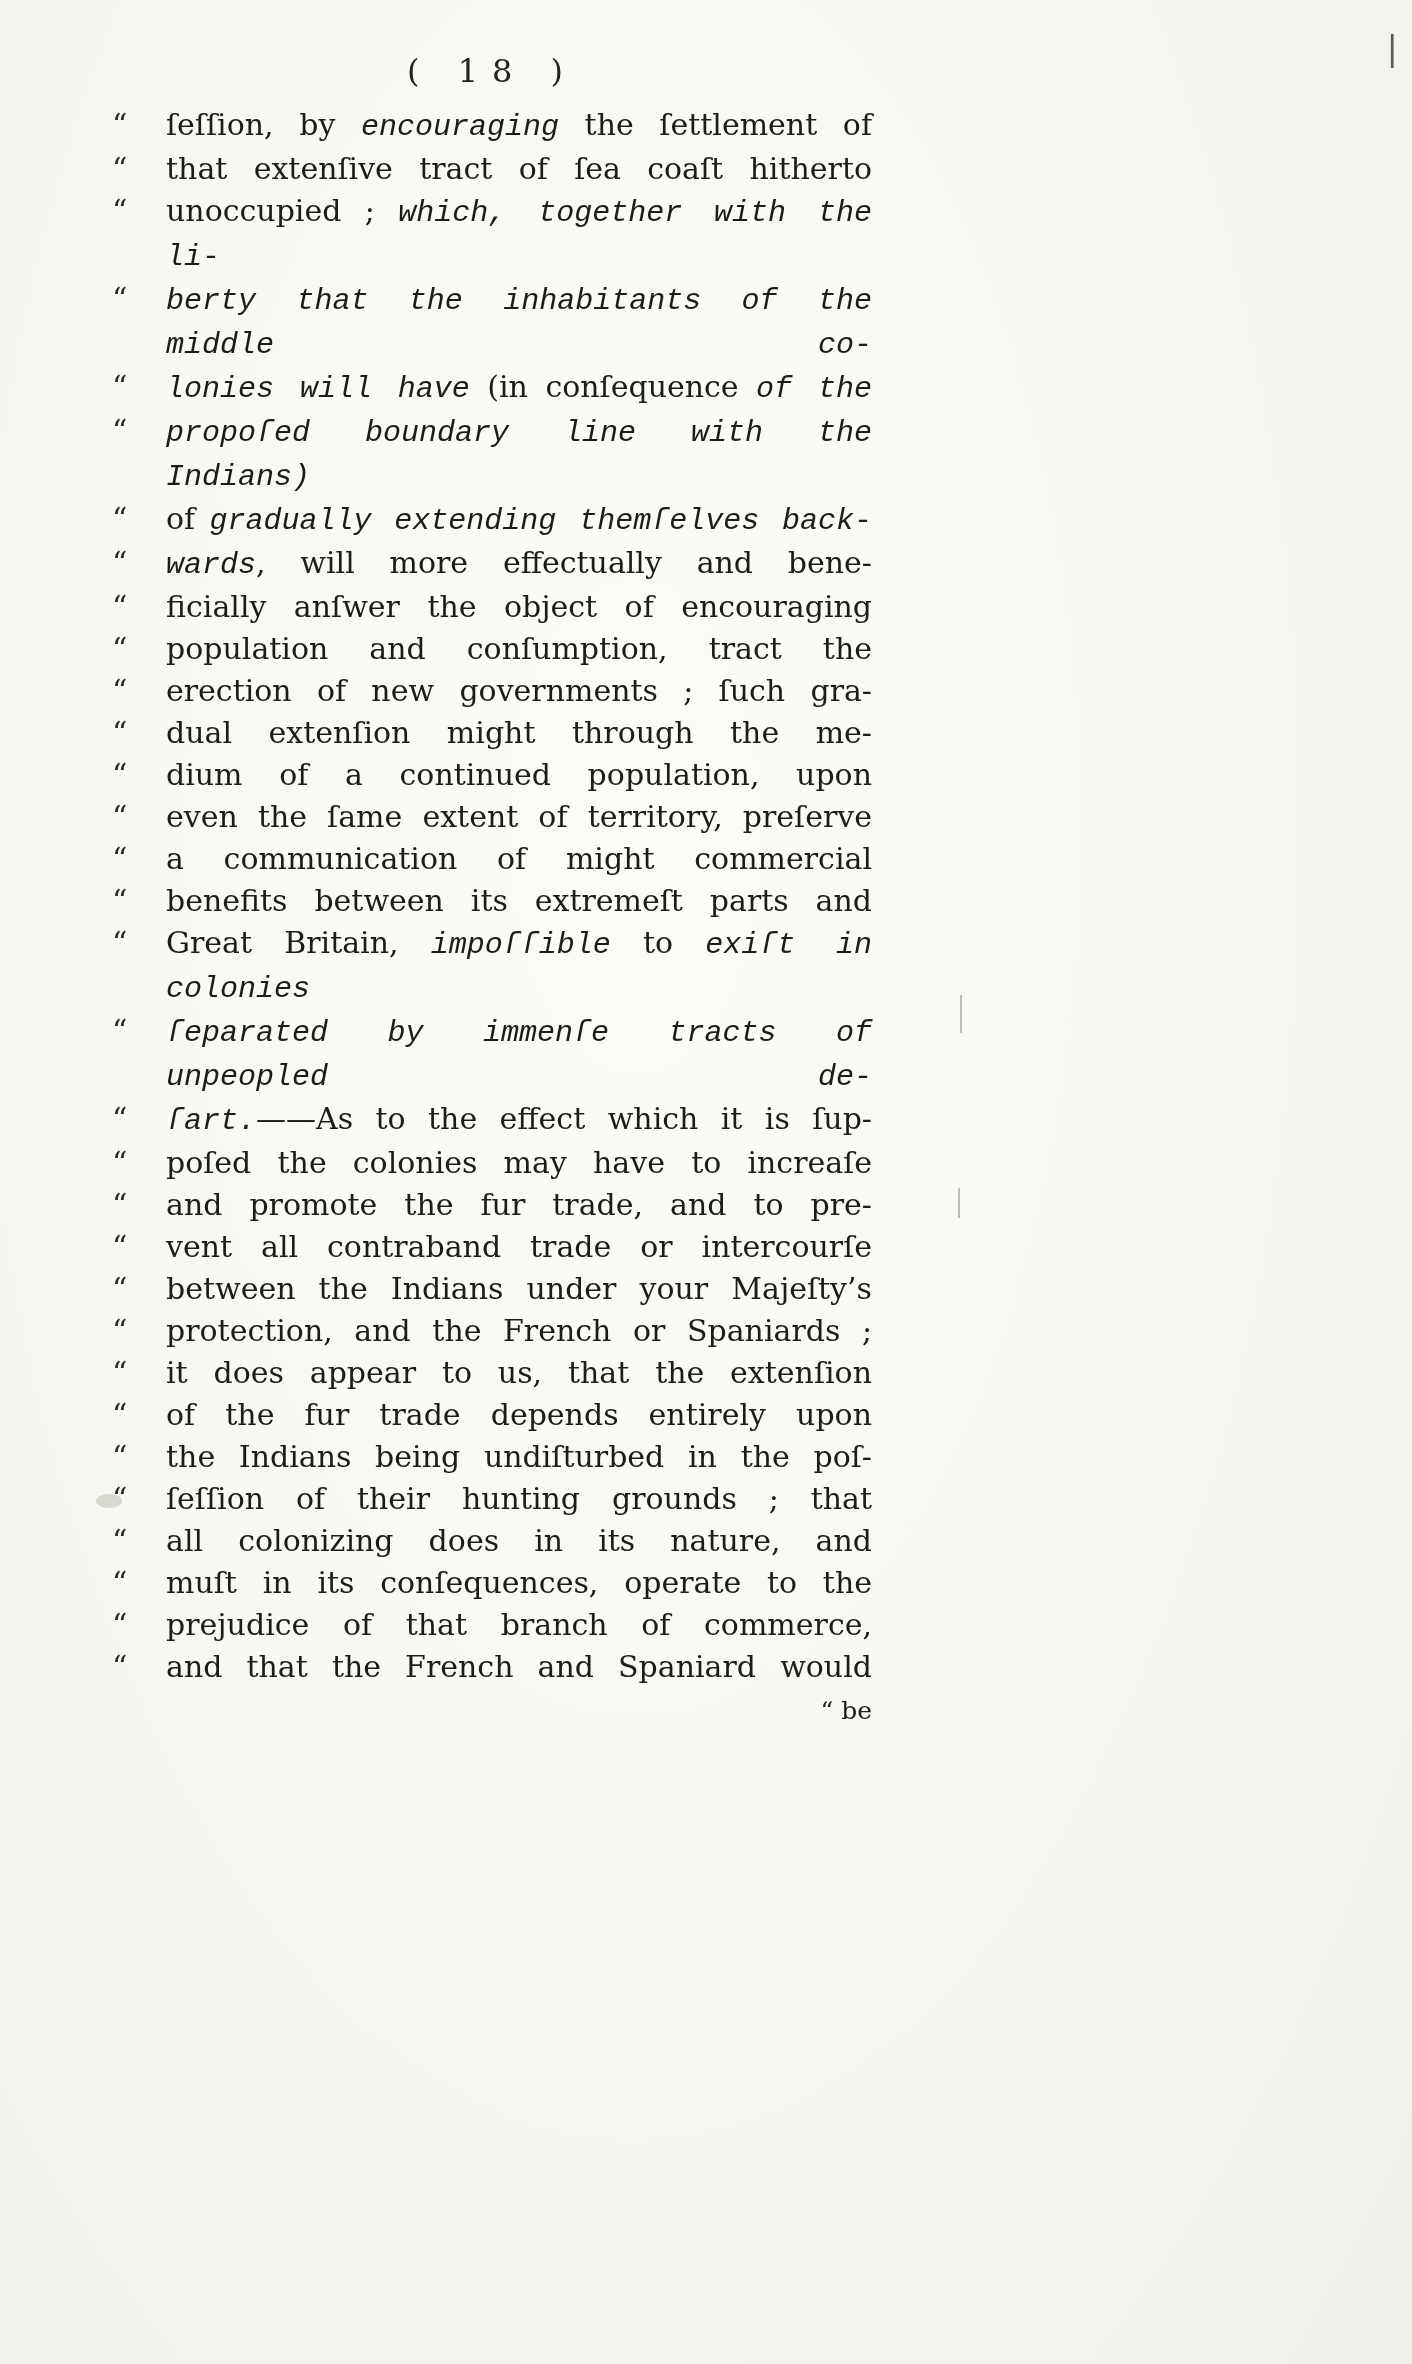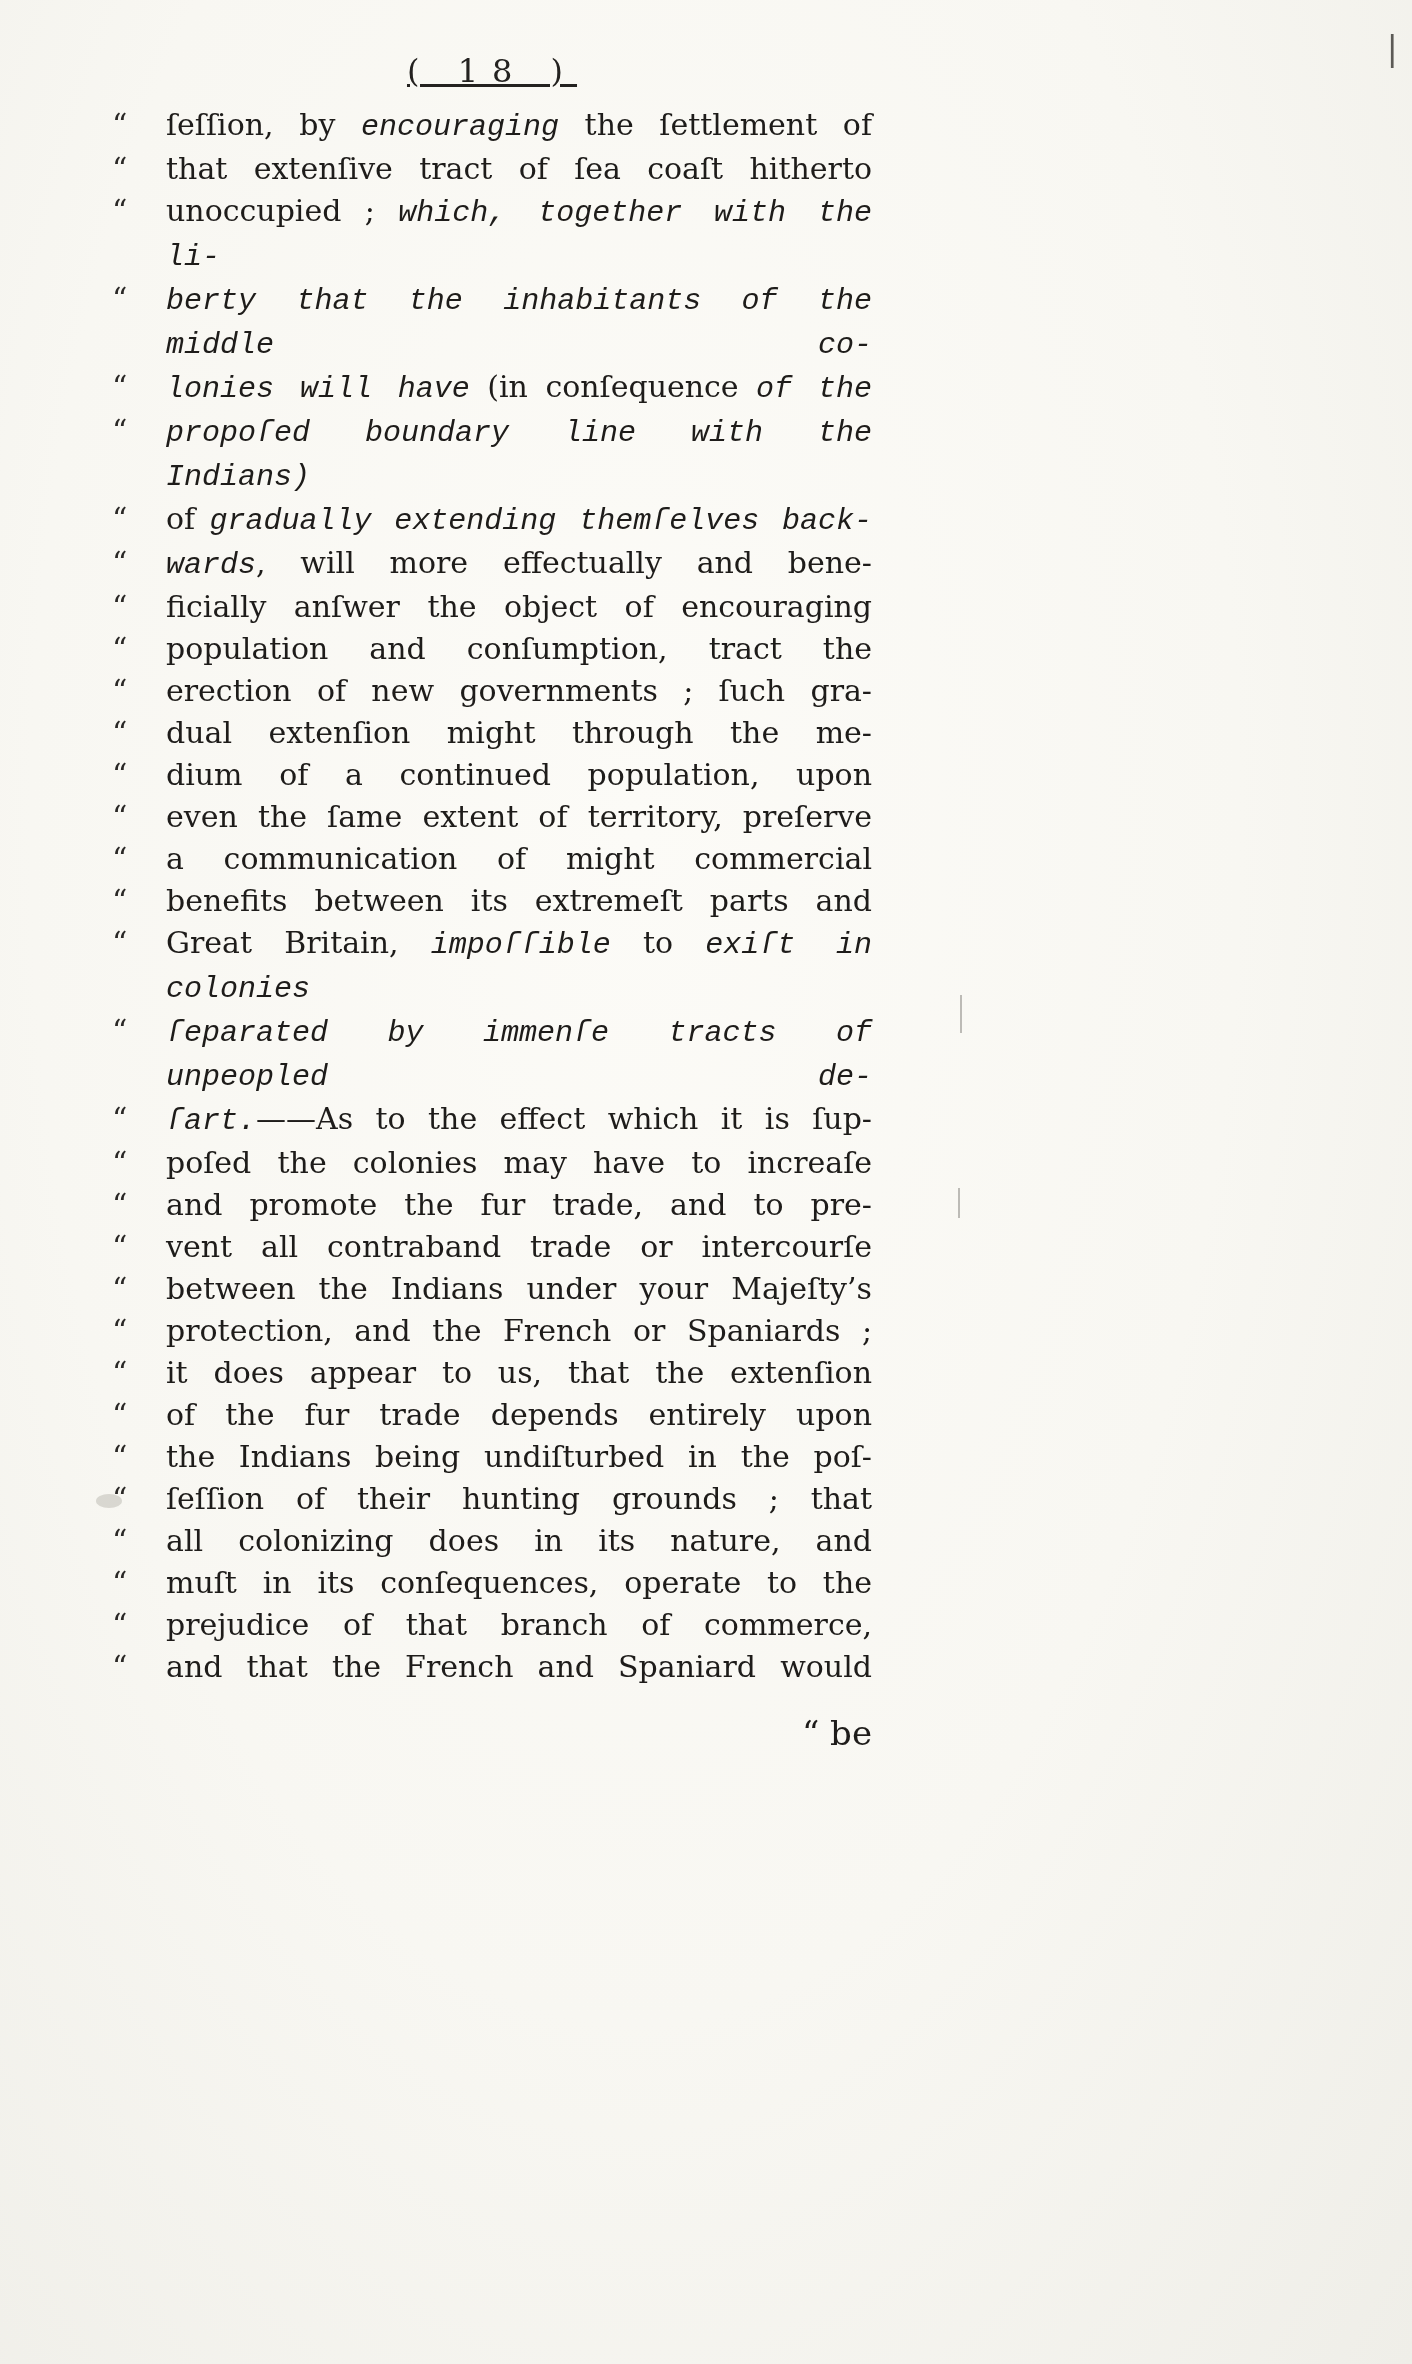--- a/index.html
+++ b/index.html
@@ -19,21 +19,20 @@
     overflow: hidden;
   }
   .page-header {
     padding-top: 52px;
     width: 760px;
     margin-left: 112px;
     text-align: center;
     font-size: 32px;
     letter-spacing: 14px;
     color: #242220;
-    text-decoration: underline;
   }
   .text-block {
     margin-left: 112px;
     width: 760px;
     margin-top: 14px;
   }
   .line {
     display: flex;
     font-size: 30px;
     line-height: 42px;
@@ -47,24 +46,24 @@
   .ltext {
     flex: 1;
     text-align: justify;
     text-align-last: justify;
     word-spacing: 2px;
   }
   .it { font-style: italic; font-family: Liberation Mono, monospace; }
   .catchword {
     width: 760px;
     margin-left: 112px;
-    margin-top: 25px;
+    margin-top: 8px;
     text-align: right;
     padding-right: 20px;
-    font-size: 34px;
+    font-size: 25px;
     color: #1e1c1a;
   }
   .edge-mark {
     position: absolute;
     top: 28px;
     right: 14px;
     font-size: 34px;
     color: #5c5a56;
   }
   .margin-artifact {

